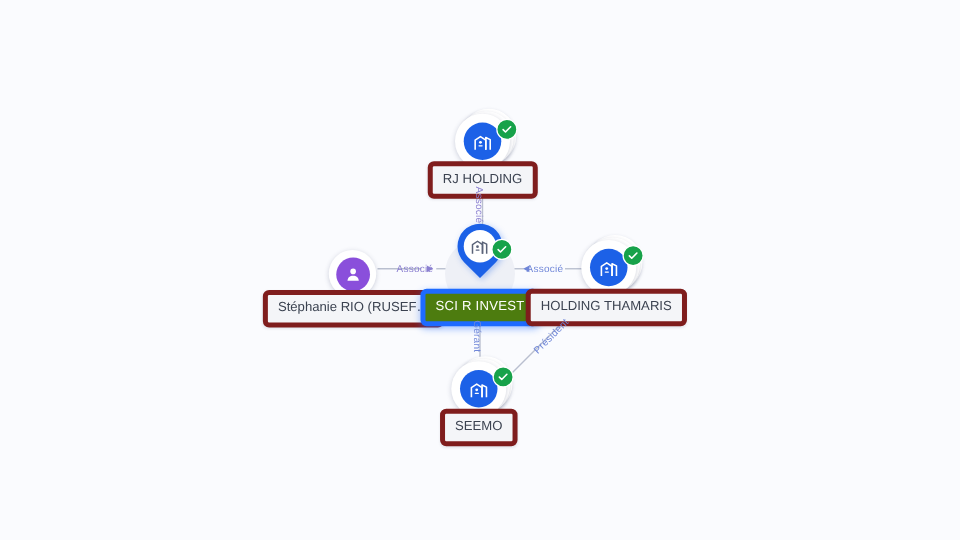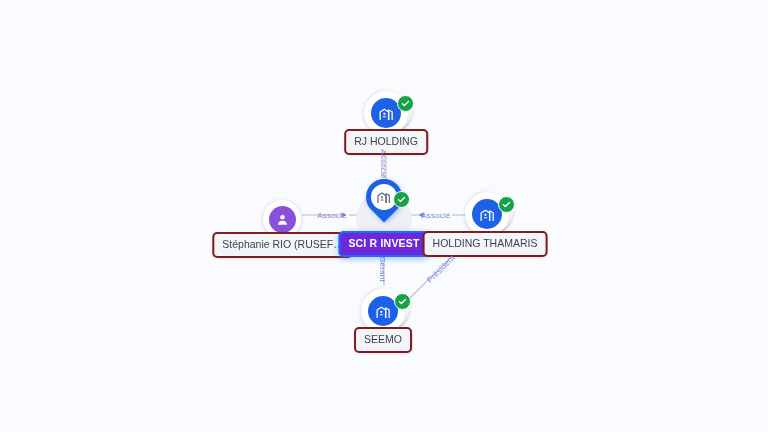--- a/index.html
+++ b/index.html
@@ -126,34 +126,34 @@
     align-items: center;
     justify-content: center;
     z-index: 6;
   }
 
   
   .node-label {
     position: absolute;
     transform: translateX(-50%);
     background: #f4f5f8;
-    border: 2px solid #7f1d1d;
+    border: 4px solid #7f1d1d;
     color: #3b4250;
     font-size: 10.5px;
     line-height: 1;
     padding: 5px 8px 6px;
     border-radius: 5px;
     white-space: nowrap;
     box-shadow: 0 1px 2px rgba(40,50,90,.10);
   }
   .node-label.selected {
-    background: #6d28d9;
+    background: #4d7c0f;
     border-color: #1e6bff;
     color: #ffffff;
-    font-weight: bold;
+    font-weight: normal;
     letter-spacing: .2px;
     box-shadow: 0 2px 6px rgba(30,107,255,.40);
   }
 
   
   .edge-label {
     position: absolute;
     font-size: 8px;
     letter-spacing: .2px;
     white-space: nowrap;

